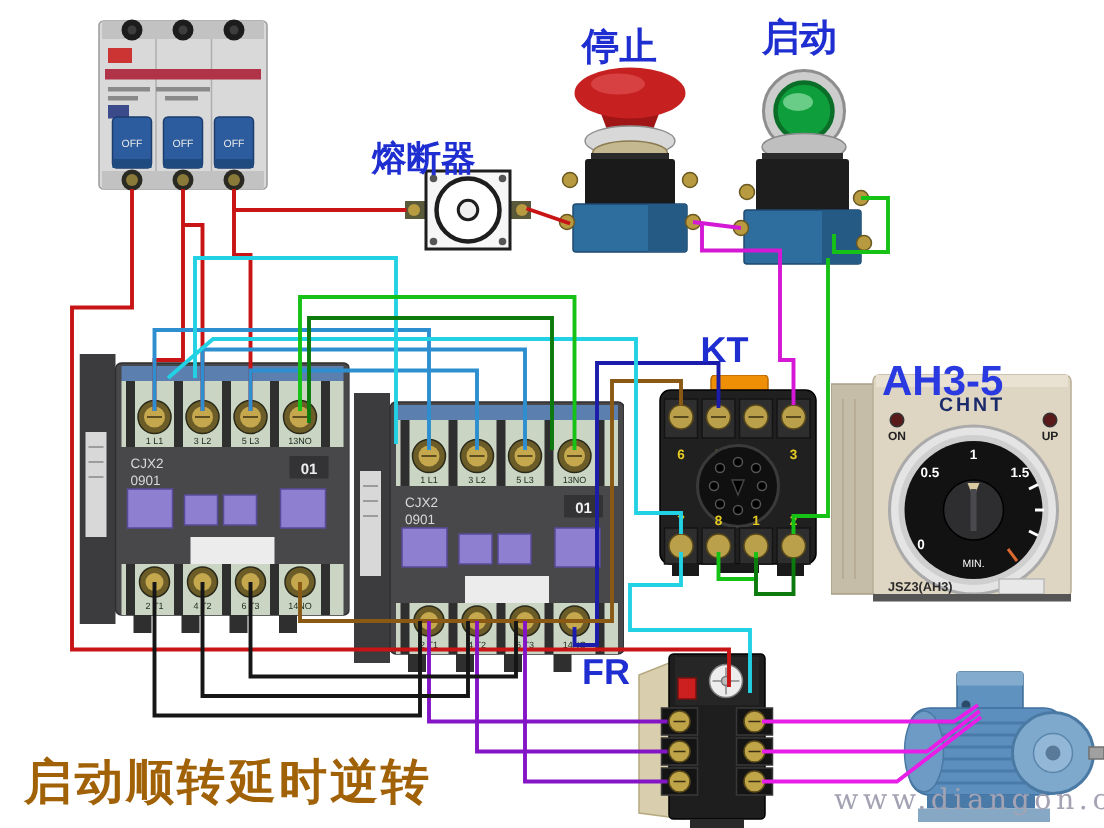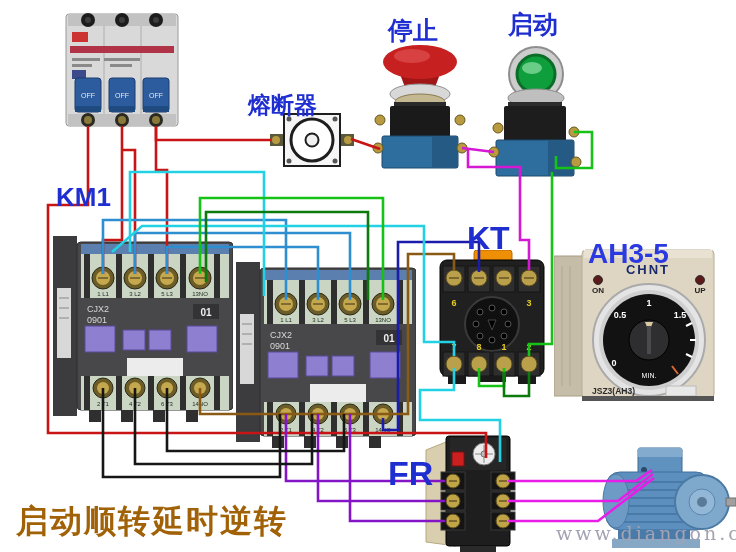--- a/index.html
+++ b/index.html
@@ -411,20 +411,19 @@
       <polyline points="135,388 135,464 312,464 312,414" fill="none" stroke="#161616" stroke-width="2.6"></polyline>
       <polyline points="167,388 167,451 344,451 344,414" fill="none" stroke="#161616" stroke-width="2.6"></polyline>
       <polyline points="508,481 636,481 652,470" fill="none" stroke="#e81ee8" stroke-width="2.6"></polyline>
       <polyline points="508,501 618,501 653,474" fill="none" stroke="#e81ee8" stroke-width="2.6"></polyline>
       <polyline points="508,521 598,521 654,478" fill="none" stroke="#e81ee8" stroke-width="2.6"></polyline>
     </svg>
 
   <div class="lbl" style="left:388px;top:14px;font-size:25px">停止</div>
   <div class="lbl" style="left:248px;top:90px;font-size:23px">熔断器</div>
   <div class="lbl" style="left:508px;top:8px;font-size:25px">启动</div>
-  <div class="lbl" style="left:56px;top:182px;font-size:26px">KM1</div>
-  <div class="lbl" style="left:467px;top:220px;font-size:32px">KT</div>
+  <div class="lbl" style="left:467px;top:220px;font-size:24px">KT</div>
   <div class="lbl" style="left:588px;top:238px;font-size:28px;color:#2a3ae0">AH3-5</div>
-  <div class="lbl" style="left:388px;top:454px;font-size:34px">FR</div>
+  <div class="lbl" style="left:388px;top:435px;font-size:24px">FR</div>
 
   <div class="cap" style="left:16px;top:500px;font-size:32px;color:#a16207;letter-spacing:2px">启动顺转延时逆转</div>
   <div class="cap wm" style="left:556px;top:522px;font-size:19px;color:#a3a3b4;letter-spacing:3px;font-weight:normal">www.diangon.com</div>
 </div>
 
 </body></html>

